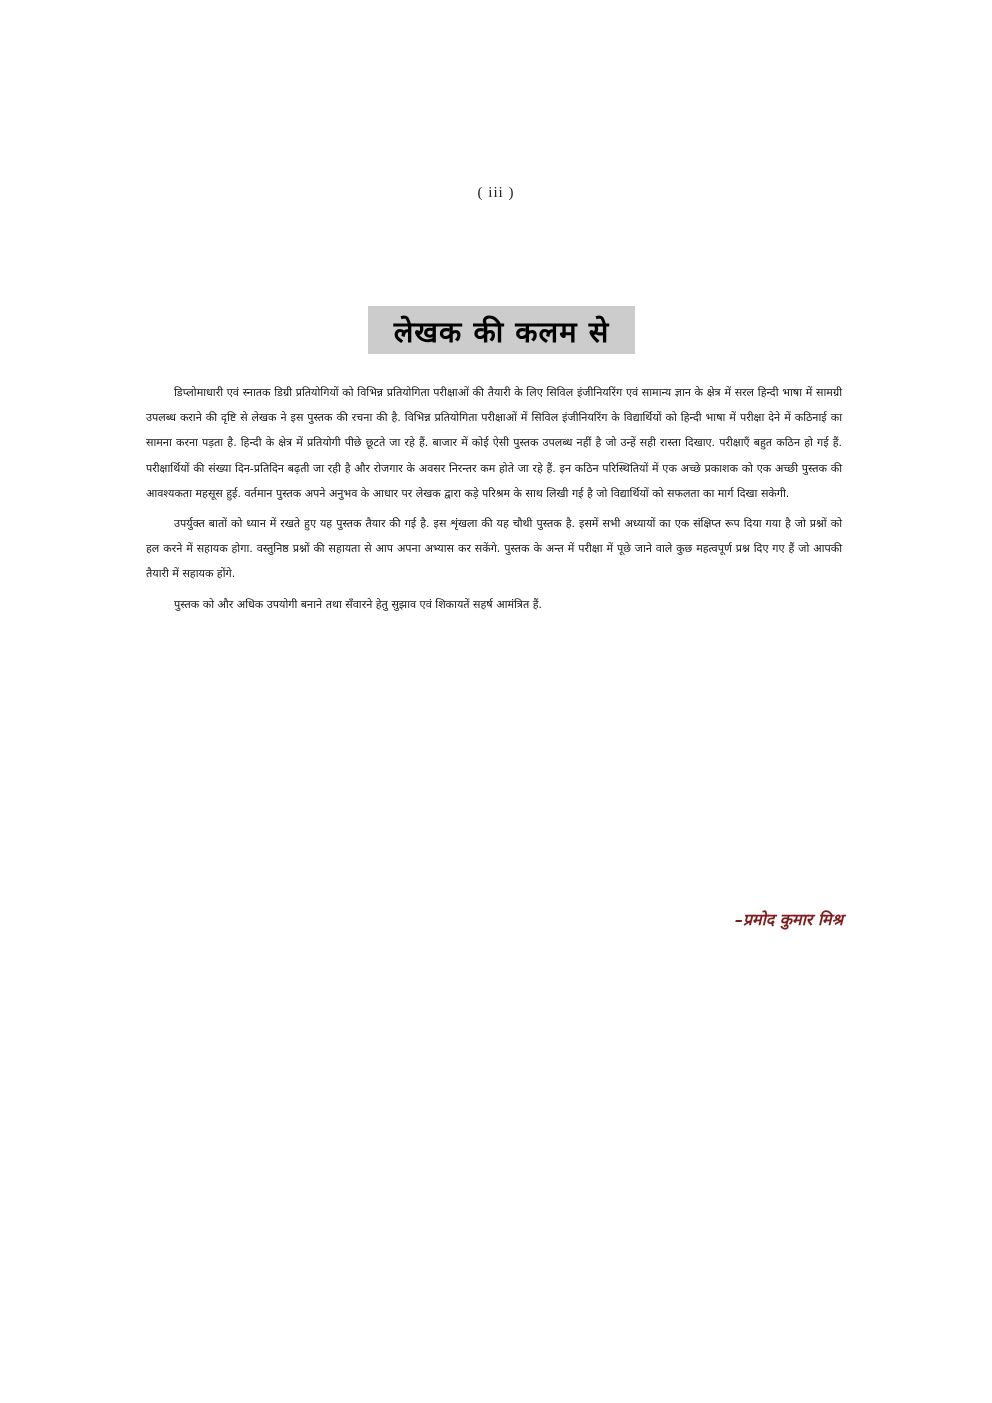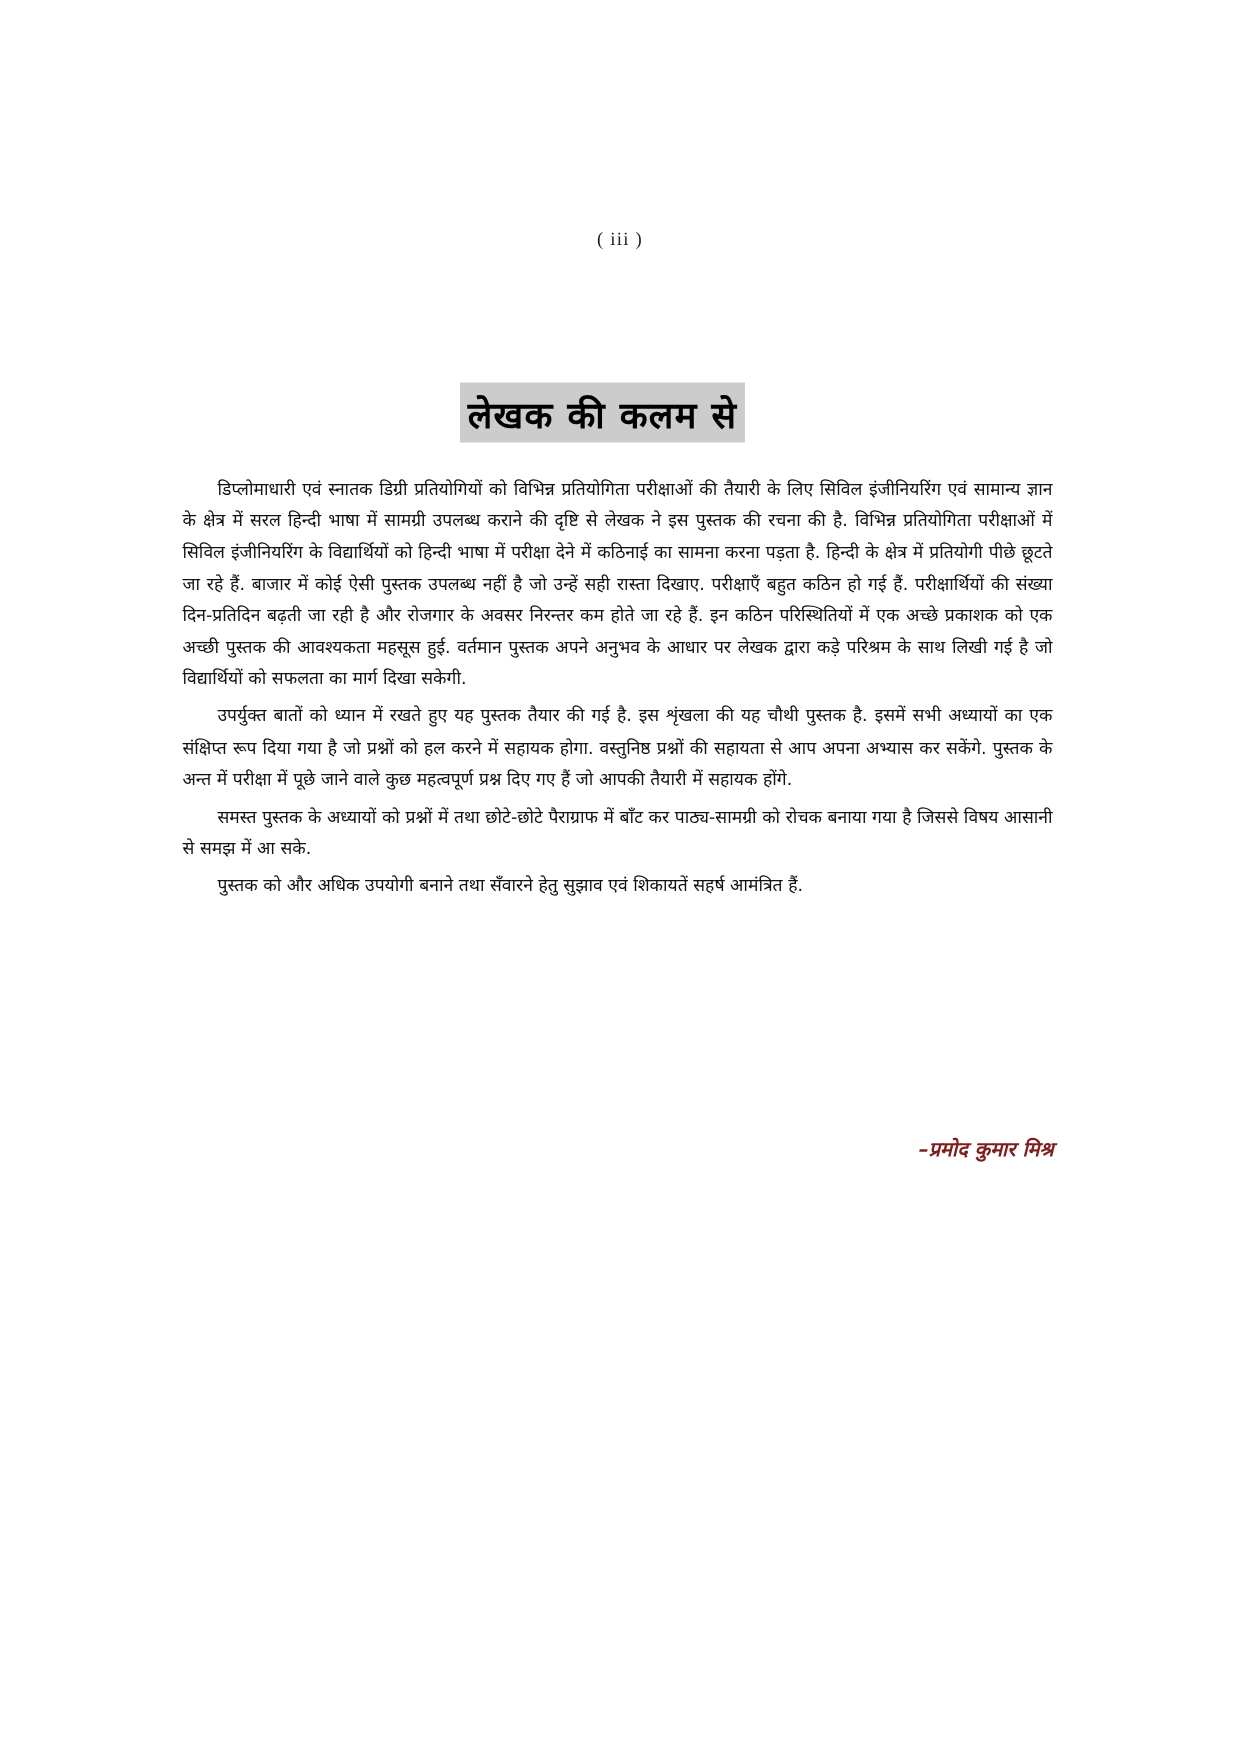--- a/index.html
+++ b/index.html
@@ -1,38 +1,37 @@
 <!DOCTYPE html>
 <html><head>
 <meta charset="utf-8">
 <style>
   html, body { margin: 0; padding: 0; background: #ffffff; }
   body { width: 992px; height: 1403px; position: relative; overflow: hidden;
          font-family: "DejaVu Sans", "Liberation Sans", sans-serif; color: #111; }
   .page-num { position: absolute; top: 184px; left: 0; width: 992px; text-align: center;
               font-family: "Liberation Serif", "DejaVu Serif", serif; font-size: 15px; color: #222;
               letter-spacing: 1px; }
-  .heading-box { position: absolute; top: 306px; left: 368px; width: 228px; height: 48px;
+  .heading-box { position: absolute; top: 306px; left: 368px; width: 267px; height: 48px;
                  background: #cccccc; display: flex; align-items: center; justify-content: center; }
   .heading { font-size: 29px; font-weight: bold; color: #000; letter-spacing: 1px; white-space: nowrap; }
   .body { position: absolute; top: 380px; left: 146px; width: 696px;
-          font-size: 14px; line-height: 25.2px; color: #111; }
+          font-size: 11px; line-height: 25.2px; color: #111; }
   .para { margin: 0 0 5px 0; text-indent: 28px; text-align: justify; text-align-last: left; }
   .sign { position: absolute; top: 908px; left: 146px; width: 697px; text-align: right;
           font-size: 16px; font-weight: bold; font-style: italic; color: #7f1d1d; }
 </style>
 </head>
 <body>
 
 <div class="page-num">( iii )</div>
 
 <div class="heading-box">
   <div class="heading">लेखक की कलम से</div>
 </div>
 
 <div class="body">
   <p class="para">डिप्लोमाधारी एवं स्नातक डिग्री प्रतियोगियों को विभिन्न प्रतियोगिता परीक्षाओं की तैयारी के लिए सिविल इंजीनियरिंग एवं सामान्य ज्ञान के क्षेत्र में सरल हिन्दी भाषा में सामग्री उपलब्ध कराने की दृष्टि से लेखक ने इस पुस्तक की रचना की है. विभिन्न प्रतियोगिता परीक्षाओं में सिविल इंजीनियरिंग के विद्यार्थियों को हिन्दी भाषा में परीक्षा देने में कठिनाई का सामना करना पड़ता है. हिन्दी के क्षेत्र में प्रतियोगी पीछे छूटते जा रहे हैं. बाजार में कोई ऐसी पुस्तक उपलब्ध नहीं है जो उन्हें सही रास्ता दिखाए. परीक्षाएँ बहुत कठिन हो गई हैं. परीक्षार्थियों की संख्या दिन-प्रतिदिन बढ़ती जा रही है और रोजगार के अवसर निरन्तर कम होते जा रहे हैं. इन कठिन परिस्थितियों में एक अच्छे प्रकाशक को एक अच्छी पुस्तक की आवश्यकता महसूस हुई. वर्तमान पुस्तक अपने अनुभव के आधार पर लेखक द्वारा कड़े परिश्रम के साथ लिखी गई है जो विद्यार्थियों को सफलता का मार्ग दिखा सकेगी.</p>
   <p class="para">उपर्युक्त बातों को ध्यान में रखते हुए यह पुस्तक तैयार की गई है. इस शृंखला की यह चौथी पुस्तक है. इसमें सभी अध्यायों का एक संक्षिप्त रूप दिया गया है जो प्रश्नों को हल करने में सहायक होगा. वस्तुनिष्ठ प्रश्नों की सहायता से आप अपना अभ्यास कर सकेंगे. पुस्तक के अन्त में परीक्षा में पूछे जाने वाले कुछ महत्वपूर्ण प्रश्न दिए गए हैं जो आपकी तैयारी में सहायक होंगे.</p>
-  <p class="para">समस्त पुस्तक के अध्यायों को प्रश्नों में तथा छोटे-छोटे पैराग्राफ में बाँट कर पाठ्य-सामग्री को रोचक बनाया गया है जिससे विषय आसानी से समझ में आ सके.</p>
   <p class="para">पुस्तक को और अधिक उपयोगी बनाने तथा सँवारने हेतु सुझाव एवं शिकायतें सहर्ष आमंत्रित हैं.</p>
 </div>
 
 <div class="sign">–प्रमोद कुमार मिश्र</div>
 
 </body></html>

